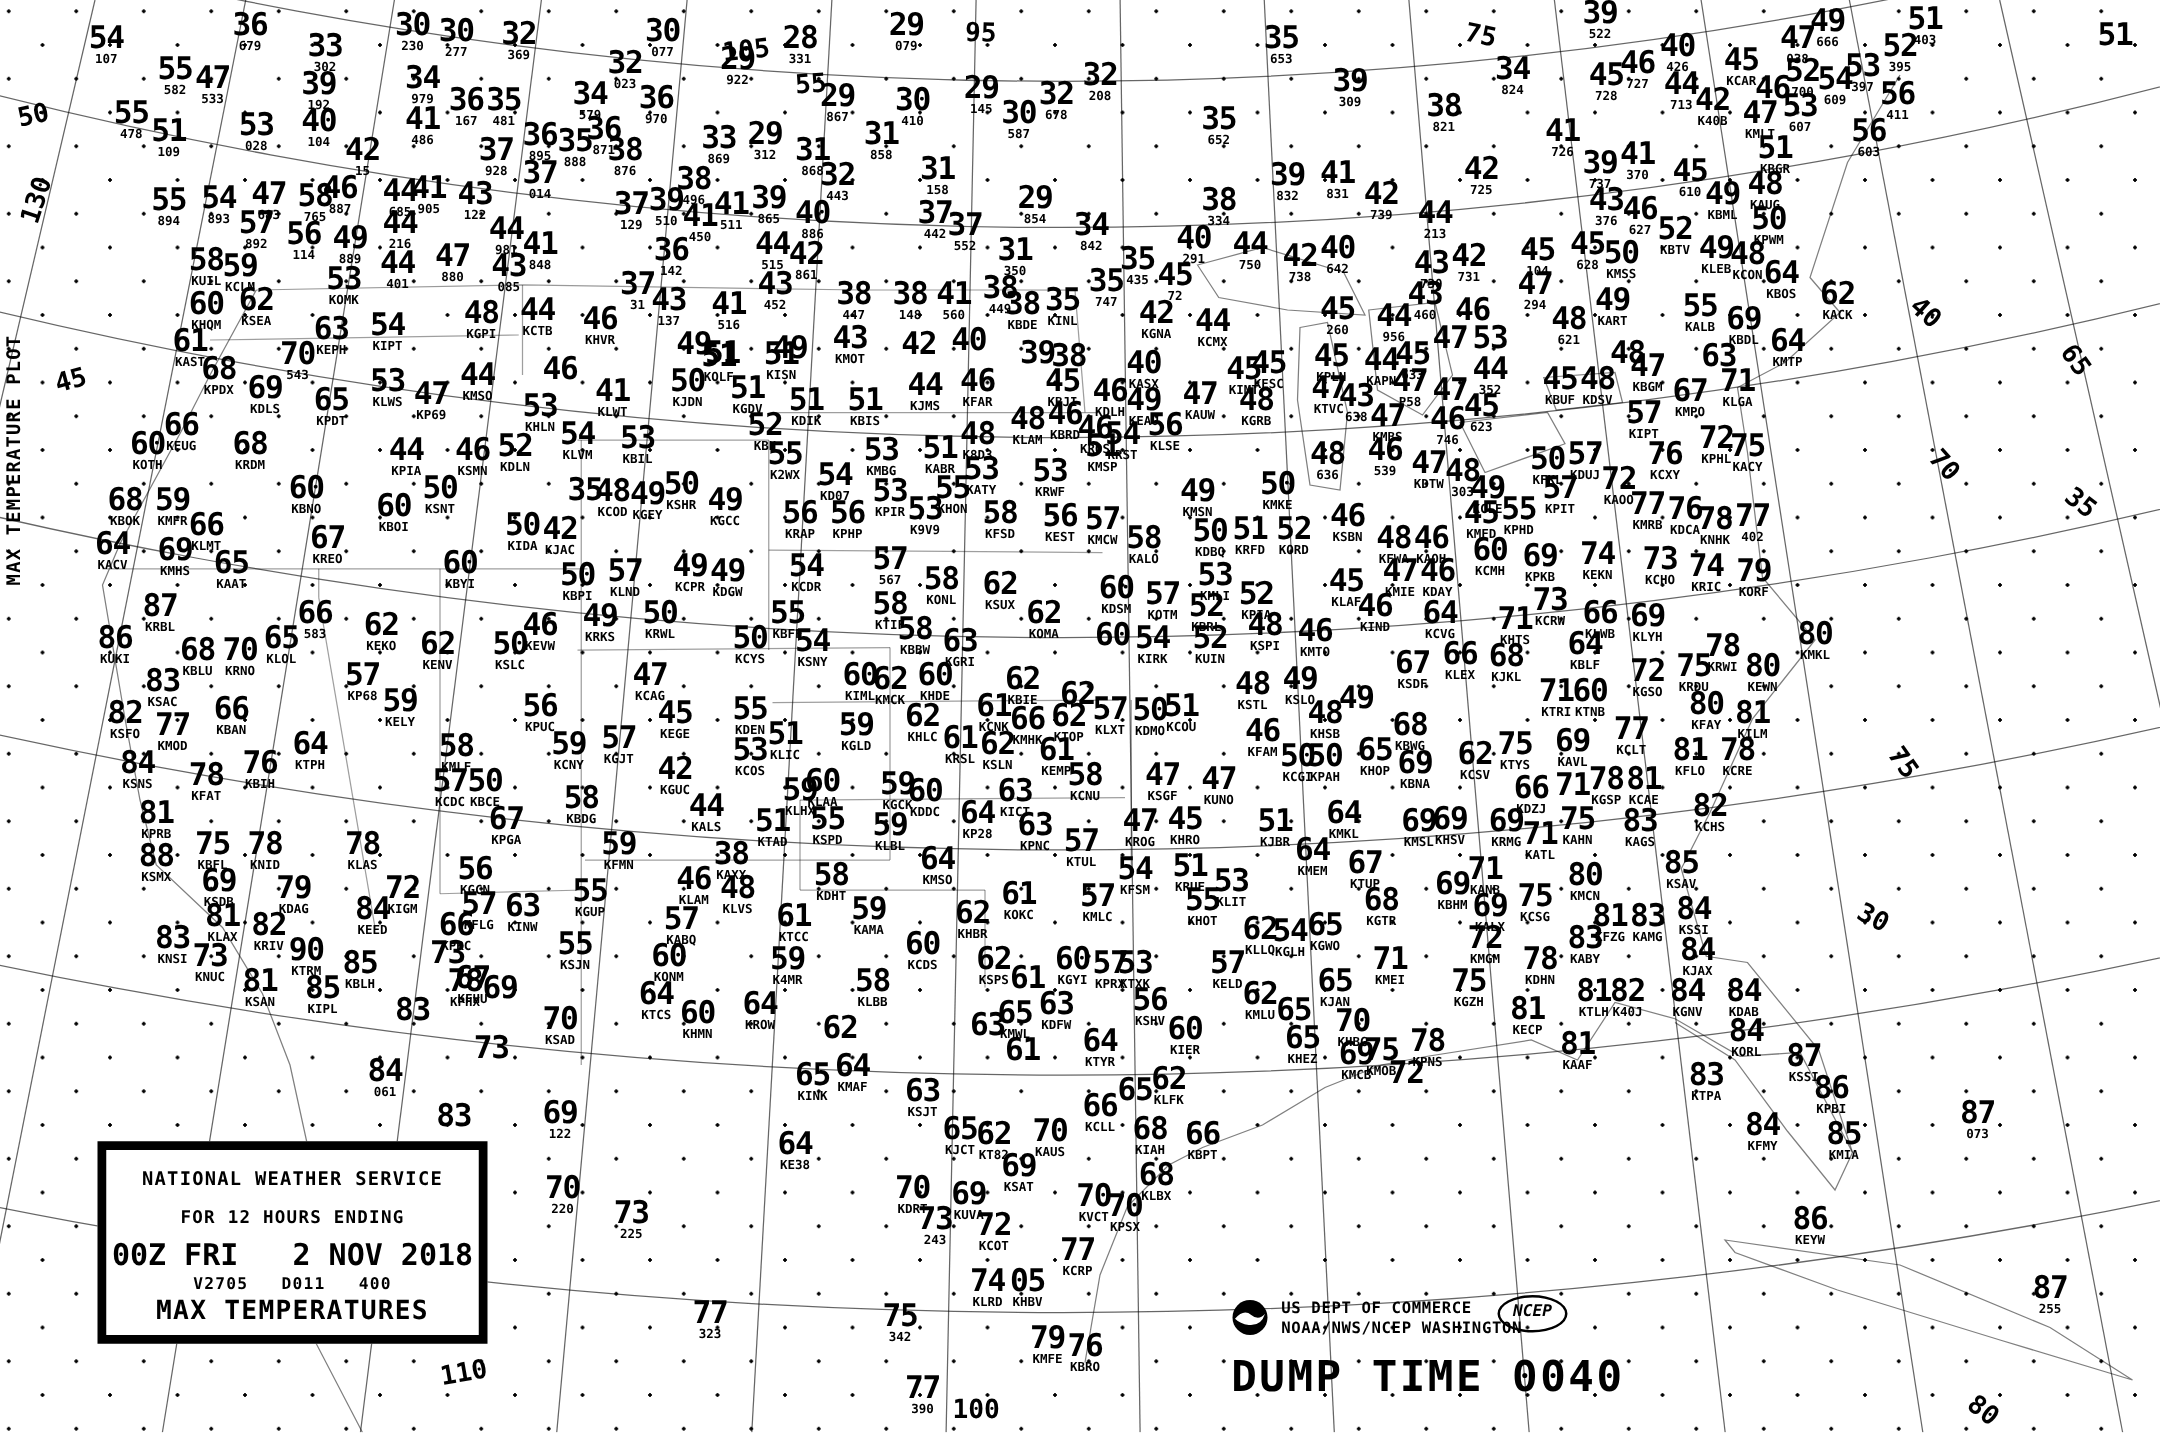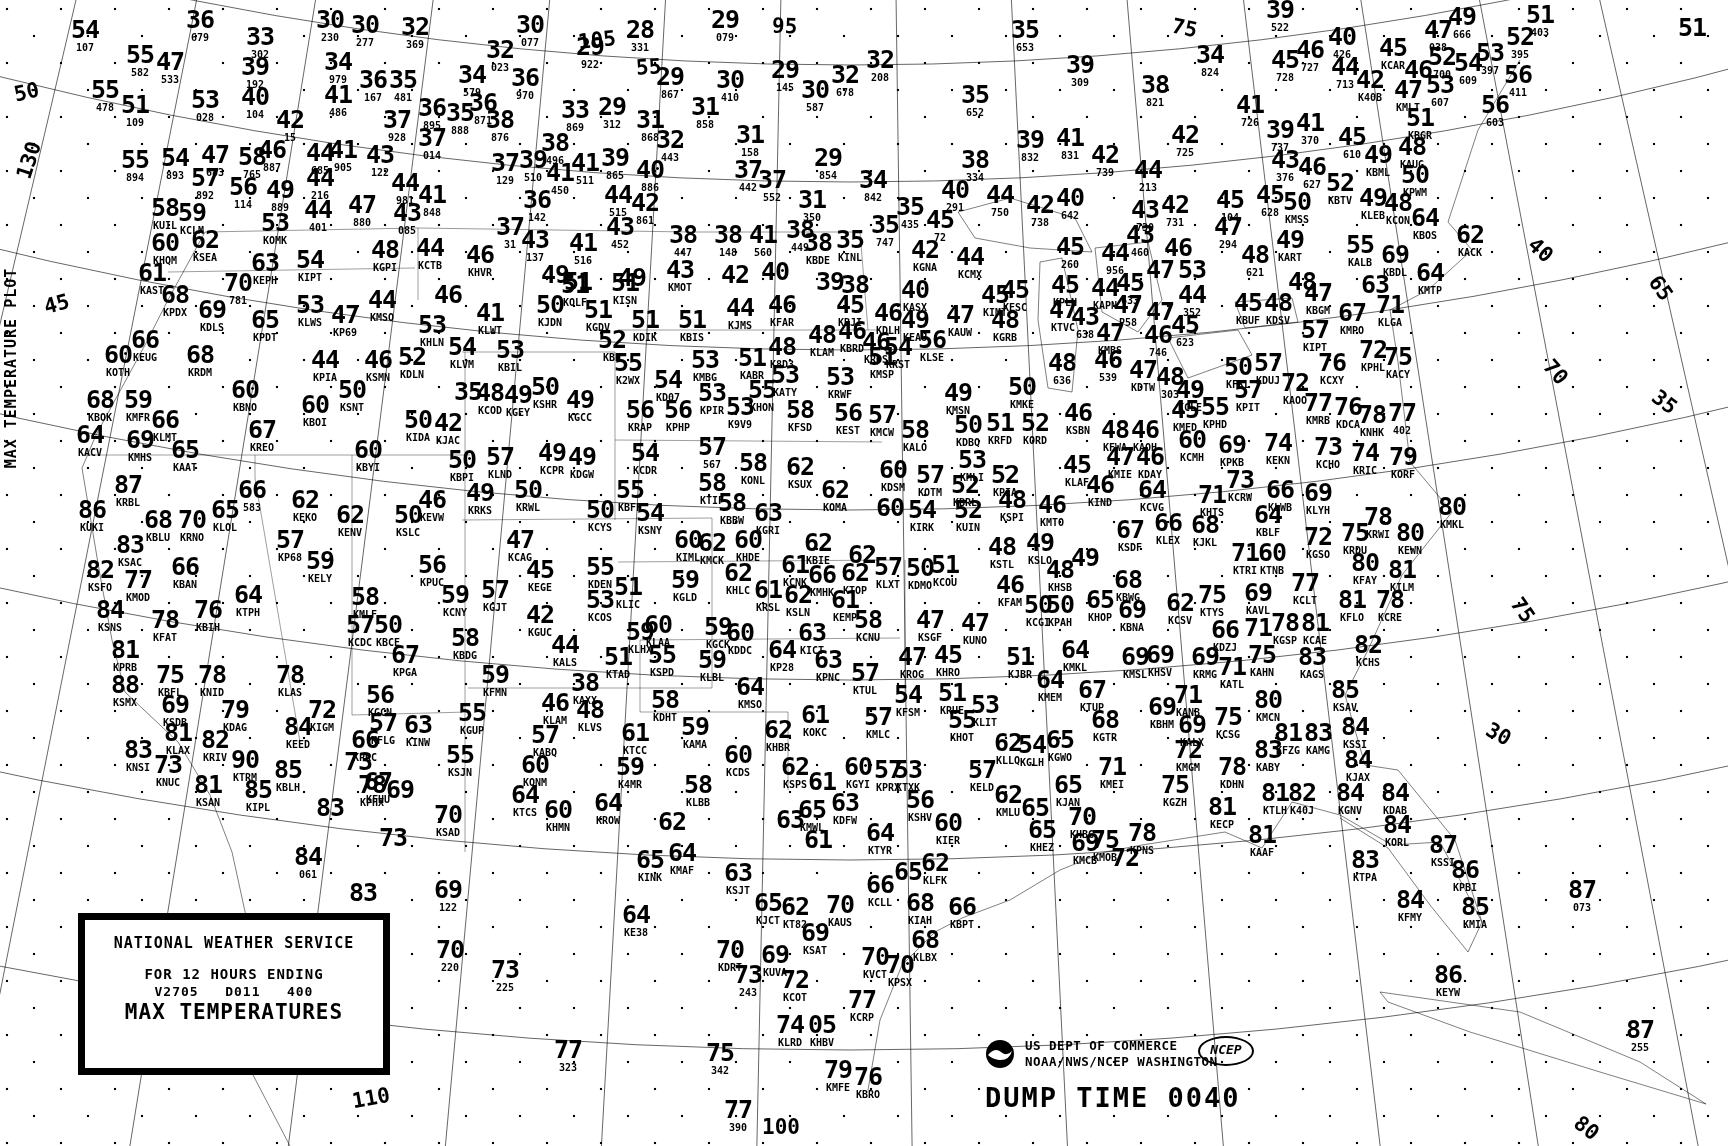--- a/index.html
+++ b/index.html
@@ -22,21 +22,21 @@
   #legend-box{position:absolute;left:78px;top:913px;width:312px;height:162px;
       border:7px solid #000;background:#fff;box-sizing:border-box;text-align:center;z-index:5;}
   #legend-box .l1{font-size:15px;font-weight:bold;letter-spacing:1px;margin-top:14px;}
   #legend-box .l2{font-size:14px;font-weight:bold;letter-spacing:1px;margin-top:14px;}
   #legend-box .l3{font-size:24px;font-weight:bold;letter-spacing:0px;margin-top:8px;white-space:pre;}
   #legend-box .l4{font-size:13px;font-weight:bold;letter-spacing:1px;margin-top:2px;white-space:pre;}
   #legend-box .l5{font-size:21px;font-weight:bold;letter-spacing:1px;margin-top:1px;}
   #commerce{position:absolute;left:985px;top:1038px;z-index:5;}
   #commerce .row{display:flex;align-items:center;}
   #commerce .txt{margin-left:10px;font-size:12.5px;font-weight:bold;line-height:1.25;letter-spacing:.5px;}
-  #dump-time{position:absolute;left:985px;top:1082px;font-size:27px;font-weight:bold;letter-spacing:2px;z-index:5;}
+  #dump-time{position:absolute;left:985px;top:1082px;font-size:34px;font-weight:bold;letter-spacing:2px;z-index:5;}
   #ncep-logo{position:absolute;left:1198px;top:1036px;width:52px;height:26px;border:2px solid #000;
       border-radius:50%;font-size:13px;font-weight:bold;font-style:italic;text-align:center;line-height:24px;z-index:5;}
 </style>
 </head>
 <body>
 
 <div id="map">
   <svg id="gridsvg" width="1728" height="1146" viewBox="0 0 1728 1146">
       <circle cx="850" cy="-3300" r="3365" fill="none" stroke="#000" stroke-width="1" opacity="0.6"></circle>
       <circle cx="850" cy="-3300" r="3482" fill="none" stroke="#000" stroke-width="1" opacity="0.6"></circle>
@@ -133,21 +133,21 @@
       <div class="station" style="left: 405px; top: 188px;"><span class="t">44</span><span class="d"></span><span class="i">981</span></div>
       <div class="station" style="left: 432px; top: 200px;"><span class="t">41</span><span class="d"></span><span class="i">848</span></div>
       <div class="station" style="left: 407px; top: 218px;"><span class="t">43</span><span class="d"></span><span class="i">085</span></div>
       <div class="station" style="left: 165px; top: 213px;"><span class="t">58</span><span class="d"></span><span class="i">KUIL</span></div>
       <div class="station" style="left: 192px; top: 218px;"><span class="t">59</span><span class="d"></span><span class="i">KCLM</span></div>
       <div class="station" style="left: 165px; top: 248px;"><span class="t">60</span><span class="d"></span><span class="i">KHQM</span></div>
       <div class="station" style="left: 205px; top: 245px;"><span class="t">62</span><span class="d"></span><span class="i">KSEA</span></div>
       <div class="station" style="left: 152px; top: 278px;"><span class="t">61</span><span class="d"></span><span class="i">KAST</span></div>
       <div class="station" style="left: 275px; top: 228px;"><span class="t">53</span><span class="d"></span><span class="i">KOMK</span></div>
       <div class="station" style="left: 265px; top: 268px;"><span class="t">63</span><span class="d"></span><span class="i">KEPH</span></div>
-      <div class="station" style="left: 238px; top: 288px;"><span class="t">70</span><span class="d"></span><span class="i">781</span></div>
+      <div class="station" style="left: 238px; top: 288px;"><span class="t">70</span><span class="d"></span><span class="i">543</span></div>
       <div class="station" style="left: 310px; top: 265px;"><span class="t">54</span><span class="d"></span><span class="i">KIPT</span></div>
       <div class="station" style="left: 385px; top: 255px;"><span class="t">48</span><span class="d"></span><span class="i">KGPI</span></div>
       <div class="station" style="left: 430px; top: 253px;"><span class="t">44</span><span class="d"></span><span class="i">KCTB</span></div>
       <div class="station" style="left: 530px; top: 30px;"><span class="t">30</span><span class="d"></span><span class="i">077</span></div>
       <div class="station" style="left: 590px; top: 52px;"><span class="t">29</span><span class="d"></span><span class="i">922</span></div>
       <div class="station" style="left: 640px; top: 35px;"><span class="t">28</span><span class="d"></span><span class="i">331</span></div>
       <div class="station" style="left: 725px; top: 25px;"><span class="t">29</span><span class="d"></span><span class="i">079</span></div>
       <div class="station" style="left: 500px; top: 55px;"><span class="t">32</span><span class="d"></span><span class="i">023</span></div>
       <div class="station" style="left: 525px; top: 83px;"><span class="t">36</span><span class="d"></span><span class="i">970</span></div>
       <div class="station" style="left: 472px; top: 80px;"><span class="t">34</span><span class="d"></span><span class="i">579</span></div>
@@ -707,20 +707,21 @@
       <div class="gridlabel" style="left: 1510px; top: 598px; transform: rotate(55deg);">75</div>
       <div class="gridlabel" style="left: 1486px; top: 722px; transform: rotate(28deg);">30</div>
       <div class="gridlabel" style="left: 1574px; top: 1116px; transform: rotate(38deg);">80</div>
     </div>
 
   <div id="side-label">MAX TEMPERATURE PLOT</div>
 
   <div id="legend-box">
     <div class="l1">NATIONAL WEATHER SERVICE</div>
     <div class="l2">FOR 12 HOURS ENDING</div>
+    <div class="l3">00Z FRI   2 NOV 2018</div>
     <div class="l4">V2705   D011   400</div>
     <div class="l5">MAX TEMPERATURES</div>
   </div>
 
   <div id="commerce">
     <div class="row">
       <svg width="30" height="30" viewBox="0 0 30 30">
         <circle cx="15" cy="15" r="14" fill="#000"></circle>
         <path d="M3 16 Q10 8 16 13 Q22 18 27 12 Q24 22 14 21 Q7 20 3 16 Z" fill="#fff"></path>
       </svg>

